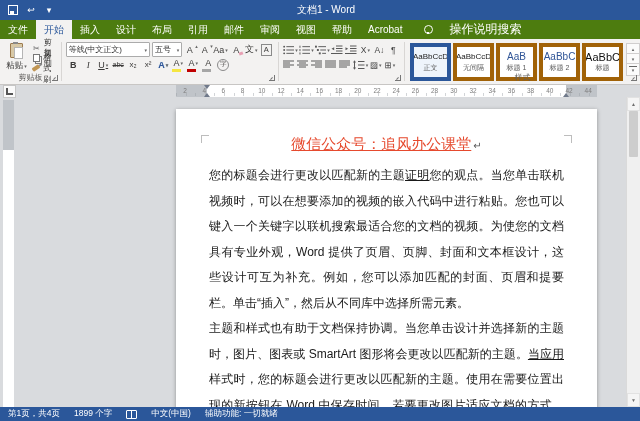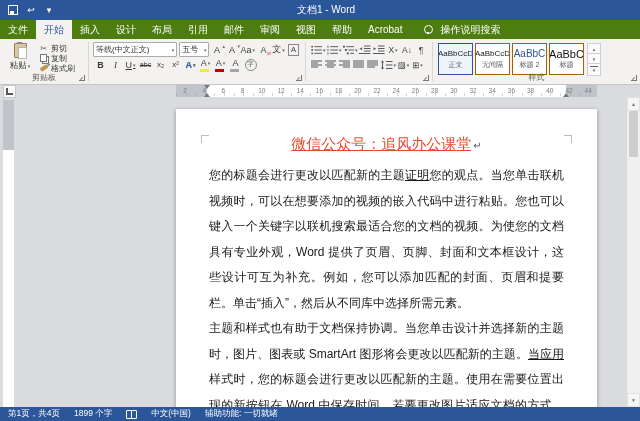--- a/index.html
+++ b/index.html
@@ -12,21 +12,21 @@
   .qat-btn{display:inline-flex;align-items:center;justify-content:center;min-width:10px;height:12px;color:#fff}
   .ic-save{width:8px;height:8px;border:1px solid #fff;position:relative;display:inline-block}
   .ic-save::after{content:"";position:absolute;left:1px;bottom:0;width:4px;height:3px;background:#fff}
   .wtitle{position:absolute;left:12px;right:0;text-align:center;color:#fff;font-size:10px;line-height:20px;pointer-events:none}
 
   
   .tabsrow{position:absolute;top:20px;left:0;right:0;height:19px;background:#4d7c0f;display:flex;align-items:stretch}
   #tabs{display:flex}
   .tab{color:#fff;font-size:10px;line-height:19px;padding:0 8px;white-space:nowrap}
   .tab.active{background:#f3f2f1;color:#2b579a}
-  .tellme{display:flex;align-items:center;color:#fff;font-size:10px;margin-left:14px;gap:7px}
+  .tellme{display:flex;align-items:center;color:#fff;font-size:12px;margin-left:14px;gap:16px}
   .bulb{width:7px;height:7px;border:1px solid #fff;border-radius:50%;position:relative;display:inline-block}
   .bulb::after{content:"";position:absolute;left:2px;top:6px;width:2px;height:2px;background:#fff}
 
   
   .ribbon{position:absolute;top:39px;left:0;right:0;height:45px;background:#f3f2f1;border-bottom:1px solid #c8c6c4;display:flex}
   .group{position:relative;height:100%}
   .gsep{width:1px;background:#d8d6d4;margin:3px 0}
   .glabel{position:absolute;bottom:1px;left:0;right:0;text-align:center;font-size:8px;color:#605e5c;pointer-events:none}
   .dl{position:absolute;bottom:3px;right:3px;width:5px;height:5px;border-right:1px solid #767676;border-bottom:1px solid #767676}
   .dl::after{content:"";position:absolute;right:1px;bottom:1px;width:3px;height:1px;background:#767676;transform:rotate(-45deg)}
@@ -73,21 +73,21 @@
   .circleZ{border:1px solid #8a8a8a;border-radius:50%;width:10px;height:10px;font-size:6.5px;display:inline-flex;align-items:center;justify-content:center}
 
   
   .g-para{width:126px}
   .pbtn{display:inline-flex;align-items:center;justify-content:center;min-width:13px;height:14px;font-size:8.5px;color:#444;position:relative;margin:0 .5px}
   .pbtn svg{display:block}
 
   
   .g-styles{flex:1;display:flex}
   .sgallery{display:flex;margin:4px 0 0 5px;height:32px}
-  .sitem{width:33px;height:30px;background:#fff;border:1px solid #a16207;margin-right:2px;display:flex;flex-direction:column;align-items:center;justify-content:center;gap:1px;overflow:hidden}
+  .sitem{width:33px;height:30px;background:#fff;border:4px solid #a16207;margin-right:2px;display:flex;flex-direction:column;align-items:center;justify-content:center;gap:1px;overflow:hidden}
   .sitem.selected{border-color:#2b579a;background:#eef4fb}
   .sprev{font-size:8px;color:#222;line-height:10px;white-space:nowrap}
   .sitem.h1 .sprev,.sitem.h2 .sprev{color:#2f5496;font-size:10px}
   .sitem.title .sprev{font-size:11px;color:#111}
   .sname{font-size:7px;color:#595959;white-space:nowrap}
   .scol{display:flex;flex-direction:column;margin:4px 0 0 1px}
   .sbtn{width:12px;height:9px;border:1px solid #d0cece;background:#fbfbfb;display:flex;align-items:center;justify-content:center;font-size:5px;color:#666;margin-bottom:-1px}
   .sbtn.more{position:relative;height:11px}
   .sbtn.more::before{content:"";position:absolute;top:2px;left:2px;right:2px;height:1px;background:#666}
 
@@ -318,20 +318,24 @@
 
   <div class="group g-styles">
     <div class="sgallery" id="stylegallery">
         <div class="sitem body selected">
           <div class="sprev">AaBbCcD</div>
           <div class="sname">正文</div>
         </div>
         <div class="sitem body">
           <div class="sprev">AaBbCcD</div>
           <div class="sname">无间隔</div>
+        </div>
+        <div class="sitem h1">
+          <div class="sprev">AaB</div>
+          <div class="sname">标题 1</div>
         </div>
         <div class="sitem h2">
           <div class="sprev">AaBbC</div>
           <div class="sname">标题 2</div>
         </div>
         <div class="sitem title">
           <div class="sprev">AaBbC</div>
           <div class="sname">标题</div>
         </div>
       </div>

